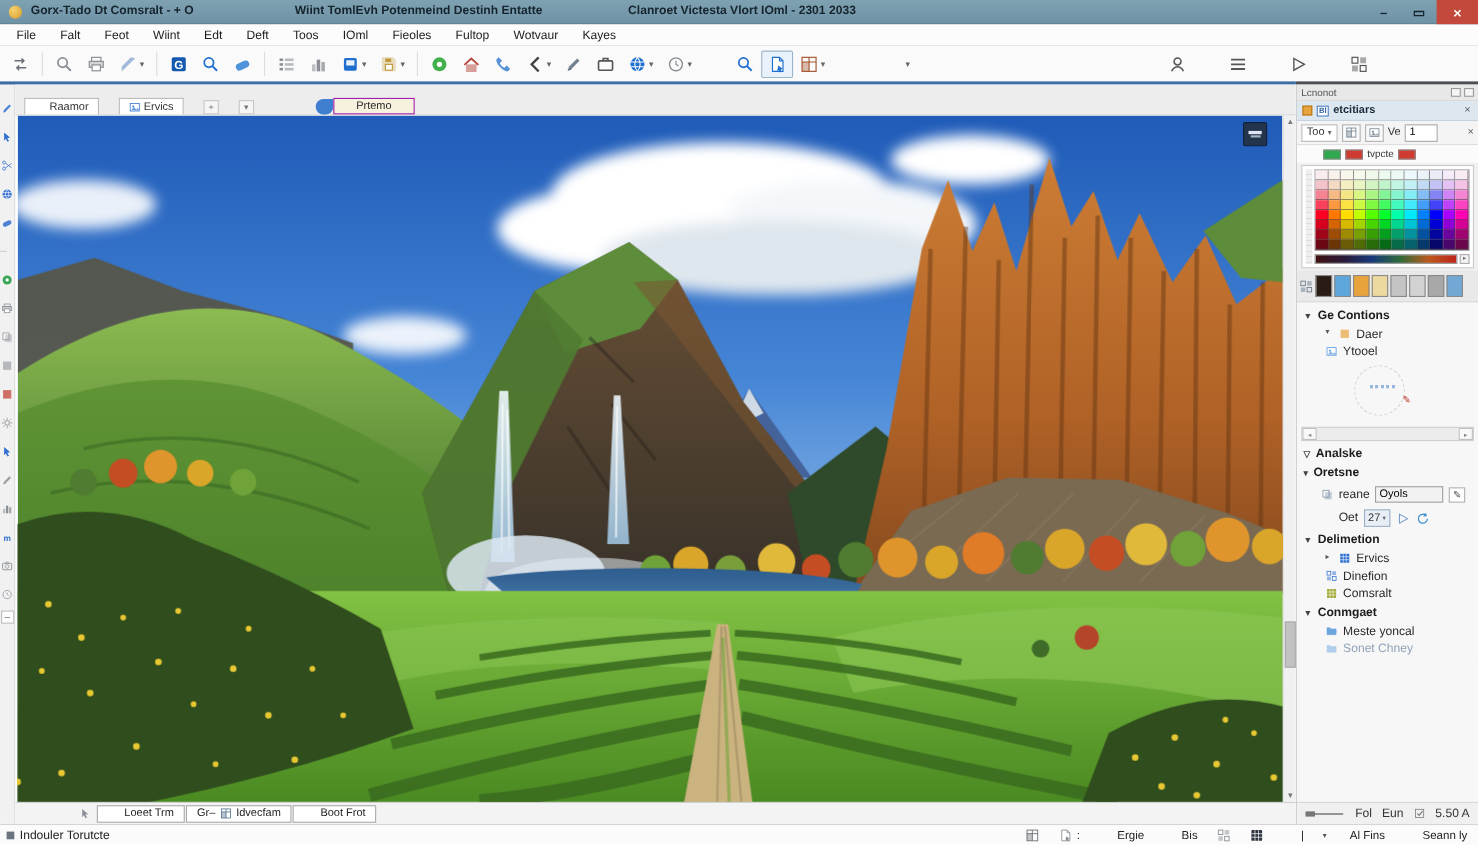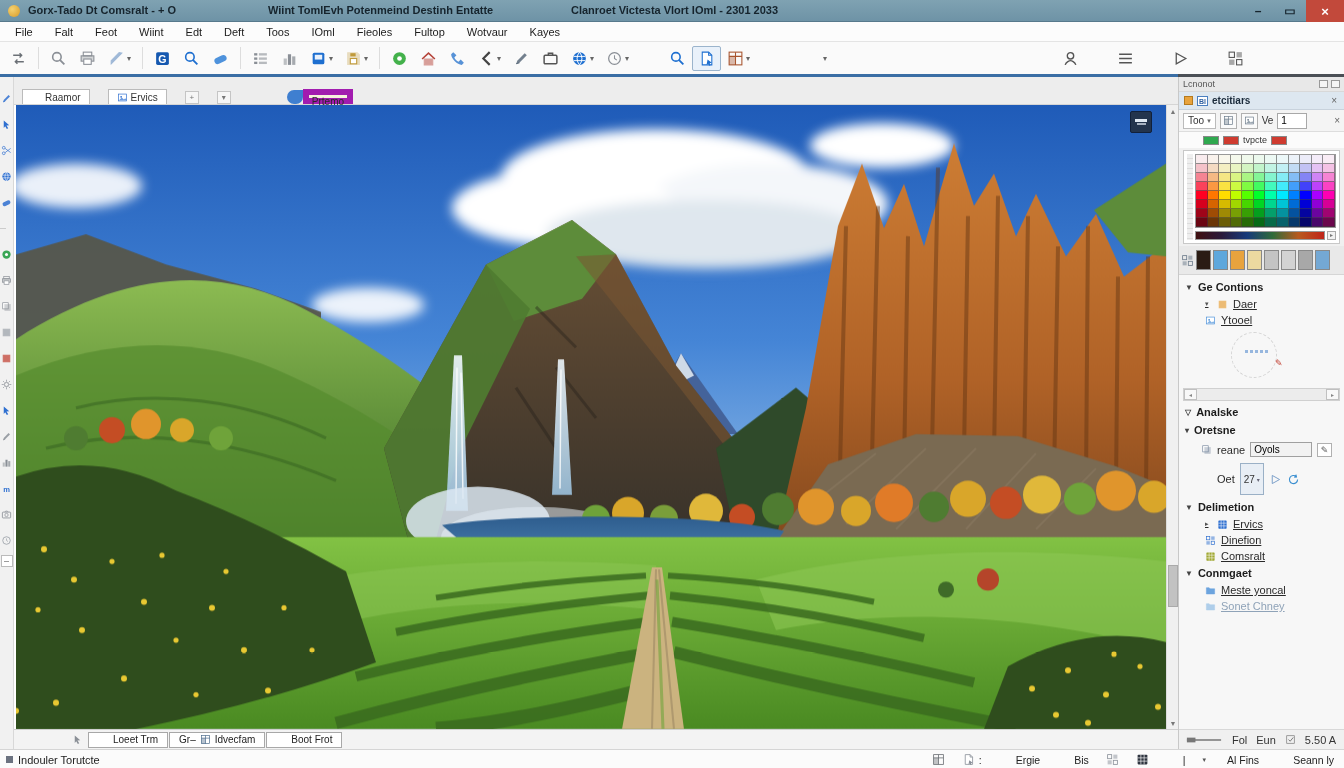--- a/index.html
+++ b/index.html
@@ -44,21 +44,21 @@
   .ls-item{display:flex;align-items:center;justify-content:center;height:26px;}
   .ls-div{width:10px;height:1px;background:#ccc;margin:2px 0;}
   .ls-minus{margin-top:2px;width:12px;height:12px;border:1px solid #bbb;background:#fff;display:flex;align-items:center;justify-content:center;color:#666;font-size:9px;}
 
   .canvas-col{width:1164px;display:flex;flex-direction:column;background:#fff;position:relative;}
   .doc-tabs{height:28px;display:flex;align-items:flex-end;background:#ededed;border-bottom:1px solid #d5d5d5;padding-left:8px;gap:18px;}
   .doc-tab{display:flex;align-items:center;gap:3px;background:#fff;border:1px solid #bbb;border-bottom:none;padding:1px 8px;height:15px;font-size:10px;color:#333;}
   .doc-tab-btn{width:14px;height:13px;border:1px solid #c5c5c5;background:#f6f6f6;font-size:8px;color:#777;display:flex;align-items:center;justify-content:center;}
   .float-chip{display:flex;align-items:center;margin-left:38px;height:15px;}
   .chip-blue{width:16px;height:14px;background:#3f7fd0;border-radius:8px 0 8px 8px;}
-  .chip-label{background:#f7f2dd;border:6px solid #a21caf;padding:0 3px;height:15px;line-height:14px;font-size:10px;color:#2a2a2a;}
+  .chip-label{background:#f7f2dd;border:1px solid #a21caf;padding:0 20px;height:15px;line-height:14px;font-size:10px;color:#2a2a2a;}
   .canvas-body{position:relative;flex:1;display:flex;}
   .image-holder{position:relative;flex:1;margin-left:2px;background:#dfe6ea;overflow:hidden;}
   .image-holder svg.scene{position:absolute;inset:0;width:100%;height:100%;}
   .canvas-badge{position:absolute;top:6px;right:14px;width:22px;height:22px;background:#23344d;border:1px solid #11203a;border-radius:2px;display:flex;flex-direction:column;align-items:center;justify-content:center;gap:1px;}
   .canvas-badge i{display:block;width:12px;height:3px;background:#dfe8f2;}
   .canvas-badge i+i{width:9px;height:2px;opacity:.7;}
   .vscroll{width:12px;background:#f0f0f0;border-left:1px solid #dcdcdc;position:relative;}
   .vs-arrow{position:absolute;left:0;width:12px;height:12px;display:flex;align-items:center;justify-content:center;font-size:7px;color:#777;}
   .vs-up{top:0;}
   .vs-down{bottom:0;}
@@ -93,34 +93,34 @@
   .pal-grid{display:grid;grid-template-columns:repeat(12,1fr);grid-auto-rows:9px;gap:0;border:1px solid #999;}
   .pal-cell{border-right:1px solid rgba(60,60,60,.55);border-bottom:1px solid rgba(60,60,60,.55);}
   .grad-row{display:flex;align-items:center;gap:2px;margin-top:3px;}
   .grad-strip{flex:1;height:9px;border:1px solid #999;}
   .grad-btn{width:9px;height:9px;border:1px solid #aaa;background:#f2f2f2;font-size:6px;color:#777;line-height:7px;text-align:center;}
   .swatch-row{display:flex;align-items:center;gap:2px;padding:4px 4px 4px 2px;background:#e9e9e9;border-bottom:1px solid #d5d5d5;margin-top:2px;}
   .swatch{width:15px;height:20px;border:1px solid #888;}
   .tree{background:#f7f7f7;padding:3px 0 0 0;}
   .sec-head{display:flex;align-items:center;gap:5px;padding:3px 6px;font-weight:bold;color:#1c1c1c;}
   .tri{font-size:8px;color:#444;}
-  .tree-item{display:flex;align-items:center;gap:5px;padding:2px 4px 2px 26px;color:#2a2a2a;text-decoration:underline;}
+  .tree-item{display:flex;align-items:flex-start;gap:5px;padding:2px 4px 2px 26px;color:#2a2a2a;}
   .tree-item .exp{font-size:7px;color:#555;width:7px;}
   .tree-item.muted{color:#8fa3b8;}
   .wm-area{height:58px;position:relative;}
   .wm-circle{position:absolute;left:52px;top:4px;width:46px;height:46px;border:1px dashed #ccc;border-radius:50%;opacity:.8;}
   .wm-marks{position:absolute;left:66px;top:22px;width:24px;height:3px;background:repeating-linear-gradient(90deg,#7fa7d8 0 3px,transparent 3px 5px);opacity:.8;}
   .wm-pin{position:absolute;left:96px;top:30px;color:#c0392b;font-size:9px;}
   .mini-hscroll{height:13px;margin:2px 4px;background:#ececec;border:1px solid #d0d0d0;display:flex;justify-content:space-between;}
   .mh-btn{width:13px;height:11px;border:1px solid #c0c0c0;background:#f8f8f8;font-size:6px;color:#888;display:flex;align-items:center;justify-content:center;}
   .form-row{display:flex;align-items:center;gap:5px;padding:3px 6px 3px 22px;}
   .form-lbl{color:#2a2a2a;}
   .oy-input{width:62px;height:15px;border:1px solid #a0a0a0;background:#f2f2f2;font-size:10px;padding:0 3px;font-family:"Liberation Sans",sans-serif;}
   .edit-btn{width:15px;height:14px;border:1px solid #b0b0b0;background:#fff;display:flex;align-items:center;justify-content:center;font-size:9px;color:#555;}
-  .oet-btn{display:flex;align-items:center;border:1px solid #9ab0c6;background:#e8eef5;height:32px;padding:0 3px;font-size:10px;color:#333;gap:2px;}
+  .oet-btn{display:flex;align-items:center;border:1px solid #9ab0c6;background:#e8eef5;height:16px;padding:0 3px;font-size:10px;color:#333;gap:2px;}
   .oet-btn .c{font-size:6px;color:#667;}
   .rp-spacer{flex:1;background:#f7f7f7;}
   .rp-bottom{height:20px;display:flex;align-items:center;gap:9px;padding:0 6px;background:#f0f0f0;border-top:1px solid #d8d8d8;color:#333;}
   .slider-ic{width:38px;height:10px;}
 
   
   .statusbar{height:20px;background:#fbfbfb;border-top:1px solid #d5d5d5;display:flex;align-items:center;padding:0 6px;color:#222;}
   .sb-dot{width:7px;height:7px;background:#6b7280;margin-right:5px;}
   .statusbar .left-txt{font-size:11px;}
   .sb-right{margin-left:auto;display:flex;align-items:center;gap:17px;padding-right:4px;}

